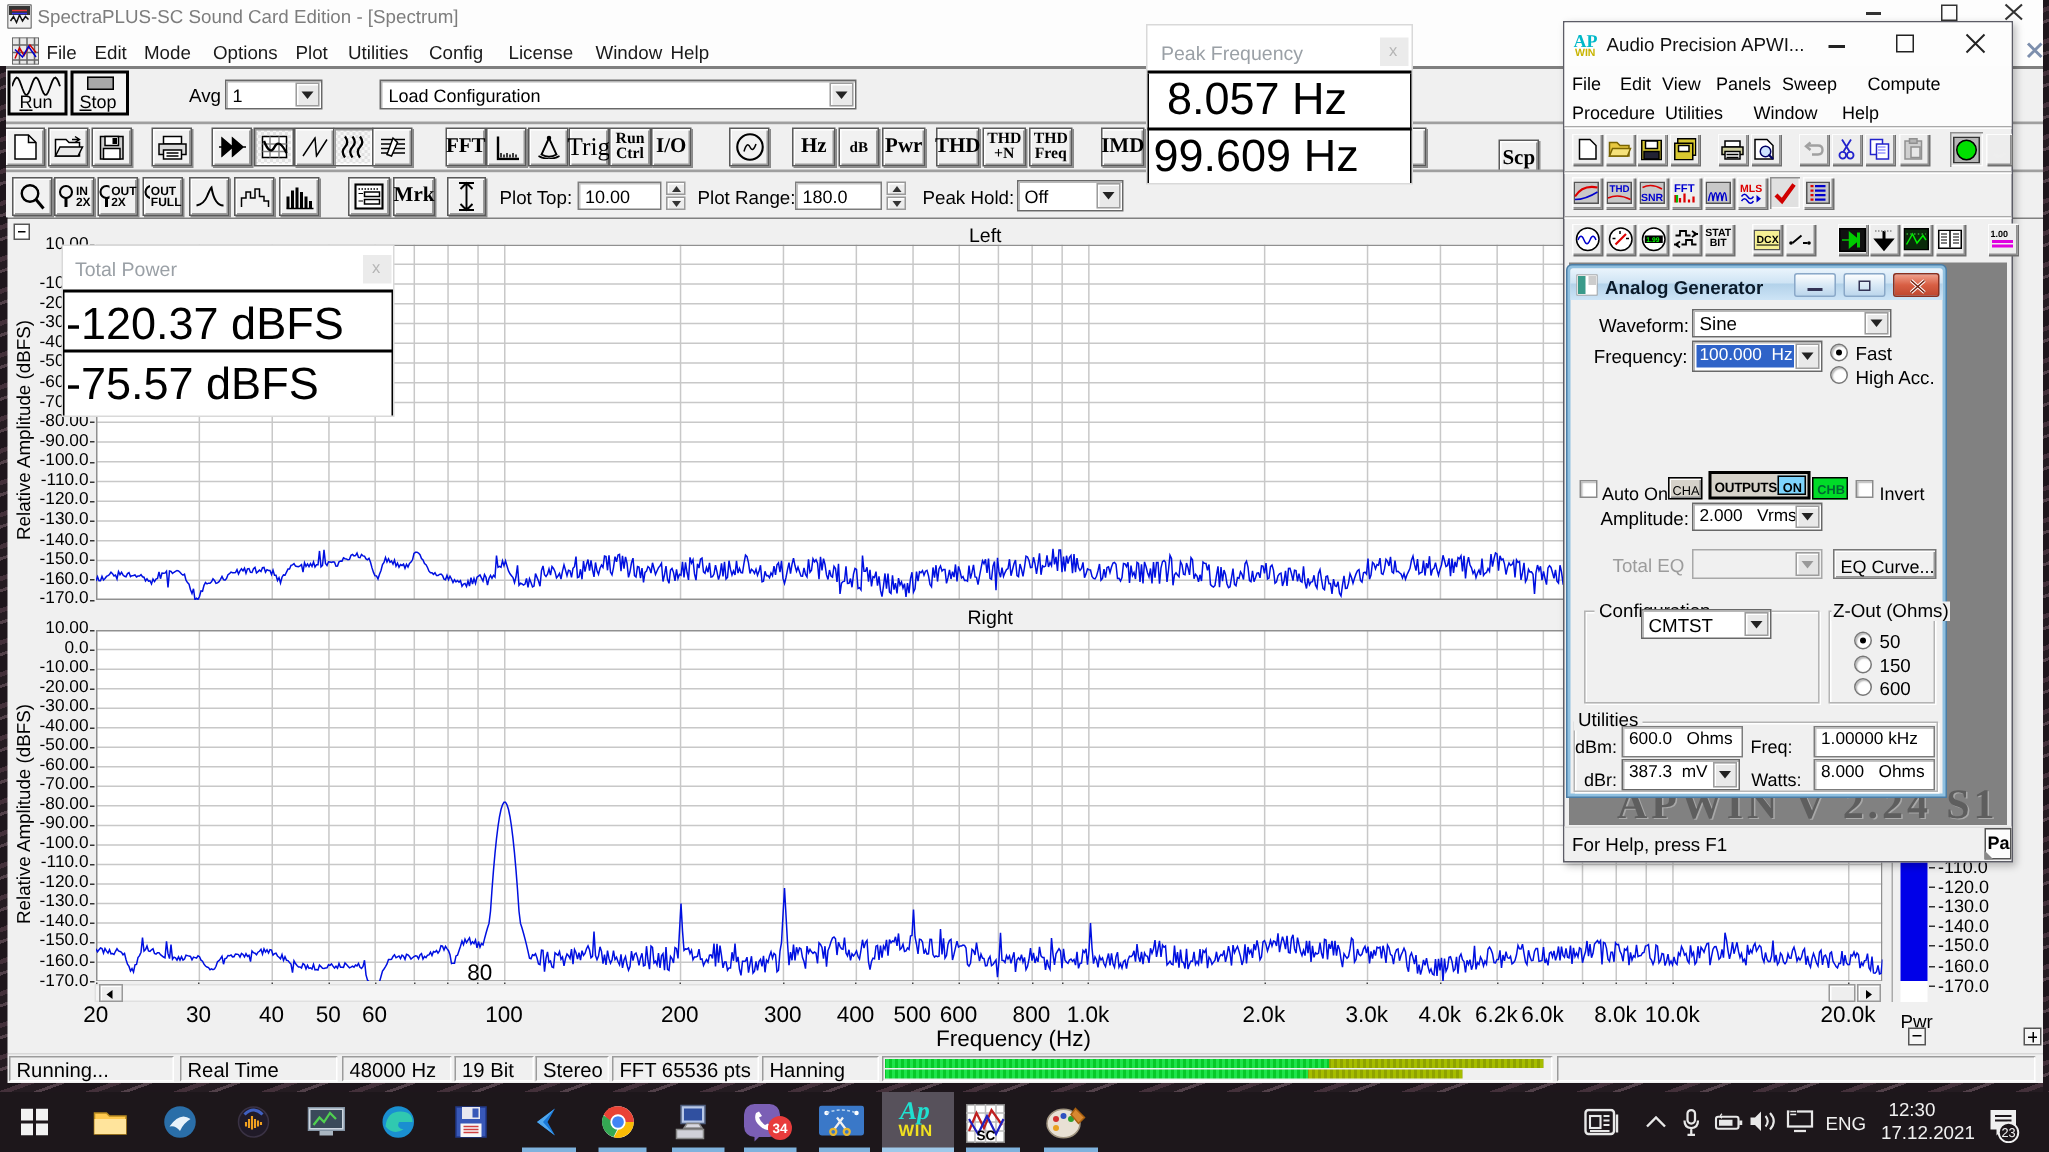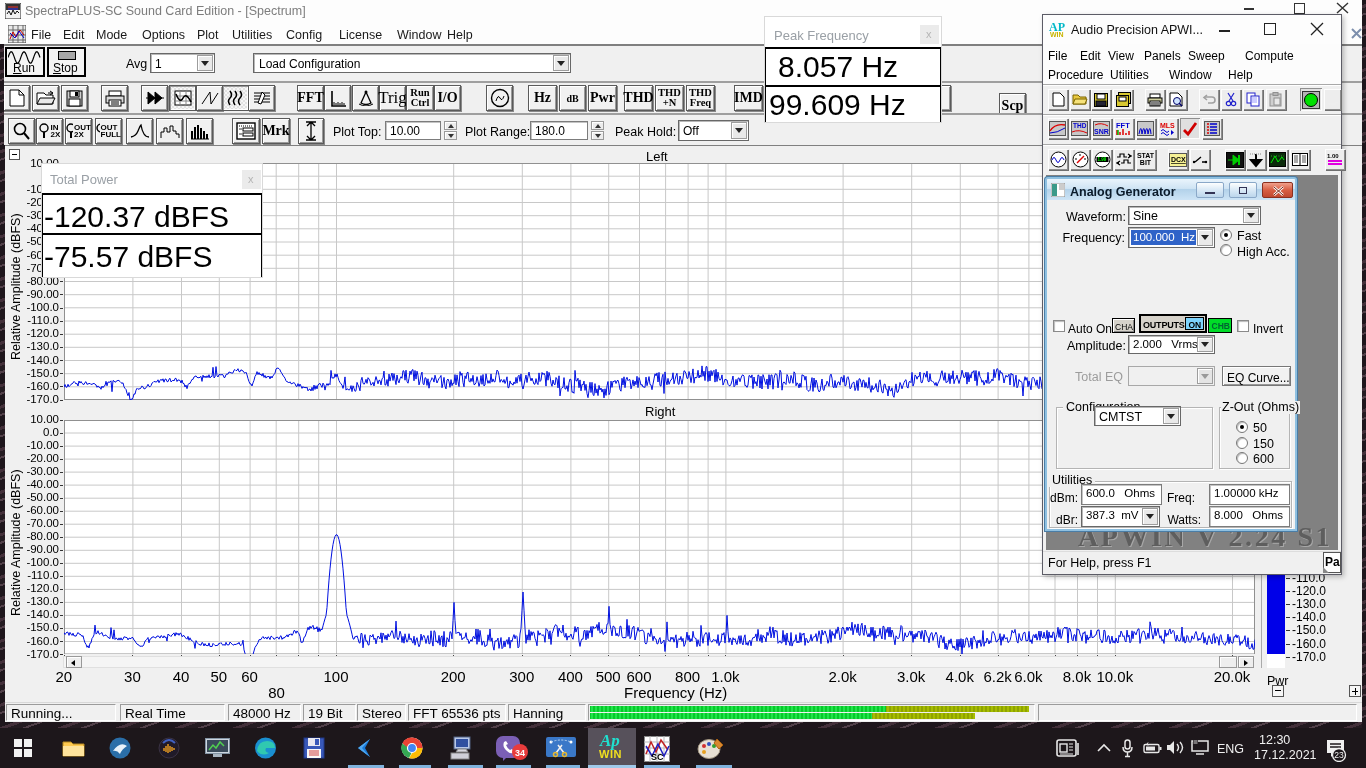--- a/index.html
+++ b/index.html
@@ -413,21 +413,21 @@
 <div class="ab" style="left:1054.5px;top:655px;width:1px;height:6px;background:#444"></div>
 <div class="ab" style="left:1077.0px;top:655px;width:1px;height:6px;background:#444"></div>
 <div class="ab" style="left:1097.0px;top:655px;width:1px;height:6px;background:#444"></div>
 <div class="ab" style="left:1114.8px;top:655px;width:1px;height:6px;background:#444"></div>
 <div class="ab" style="left:1232.0px;top:655px;width:1px;height:6px;background:#444"></div>
 <div class="t" style="left:63.8px;top:668px;width:60px;margin-left:-30px;text-align:center;font-size:15px">20</div>
 <div class="t" style="left:132.4px;top:668px;width:60px;margin-left:-30px;text-align:center;font-size:15px">30</div>
 <div class="t" style="left:181.0px;top:668px;width:60px;margin-left:-30px;text-align:center;font-size:15px">40</div>
 <div class="t" style="left:218.8px;top:668px;width:60px;margin-left:-30px;text-align:center;font-size:15px">50</div>
 <div class="t" style="left:249.6px;top:668px;width:60px;margin-left:-30px;text-align:center;font-size:15px">60</div>
-<div class="t" style="left:298.2px;top:684px;width:60px;margin-left:-30px;text-align:left;font-size:15px">80</div>
+<div class="t" style="left:298.2px;top:640px;width:60px;margin-left:-30px;text-align:right;font-size:15px">80</div>
 <div class="t" style="left:336.0px;top:668px;width:60px;margin-left:-30px;text-align:center;font-size:15px">100</div>
 <div class="t" style="left:453.2px;top:668px;width:60px;margin-left:-30px;text-align:center;font-size:15px">200</div>
 <div class="t" style="left:521.8px;top:668px;width:60px;margin-left:-30px;text-align:center;font-size:15px">300</div>
 <div class="t" style="left:570.4px;top:668px;width:60px;margin-left:-30px;text-align:center;font-size:15px">400</div>
 <div class="t" style="left:608.2px;top:668px;width:60px;margin-left:-30px;text-align:center;font-size:15px">500</div>
 <div class="t" style="left:639.0px;top:668px;width:60px;margin-left:-30px;text-align:center;font-size:15px">600</div>
 <div class="t" style="left:687.6px;top:668px;width:60px;margin-left:-30px;text-align:center;font-size:15px">800</div>
 <div class="t" style="left:725.4px;top:668px;width:60px;margin-left:-30px;text-align:center;font-size:15px">1.0k</div>
 <div class="t" style="left:842.6px;top:668px;width:60px;margin-left:-30px;text-align:center;font-size:15px">2.0k</div>
 <div class="t" style="left:911.2px;top:668px;width:60px;margin-left:-30px;text-align:center;font-size:15px">3.0k</div>

